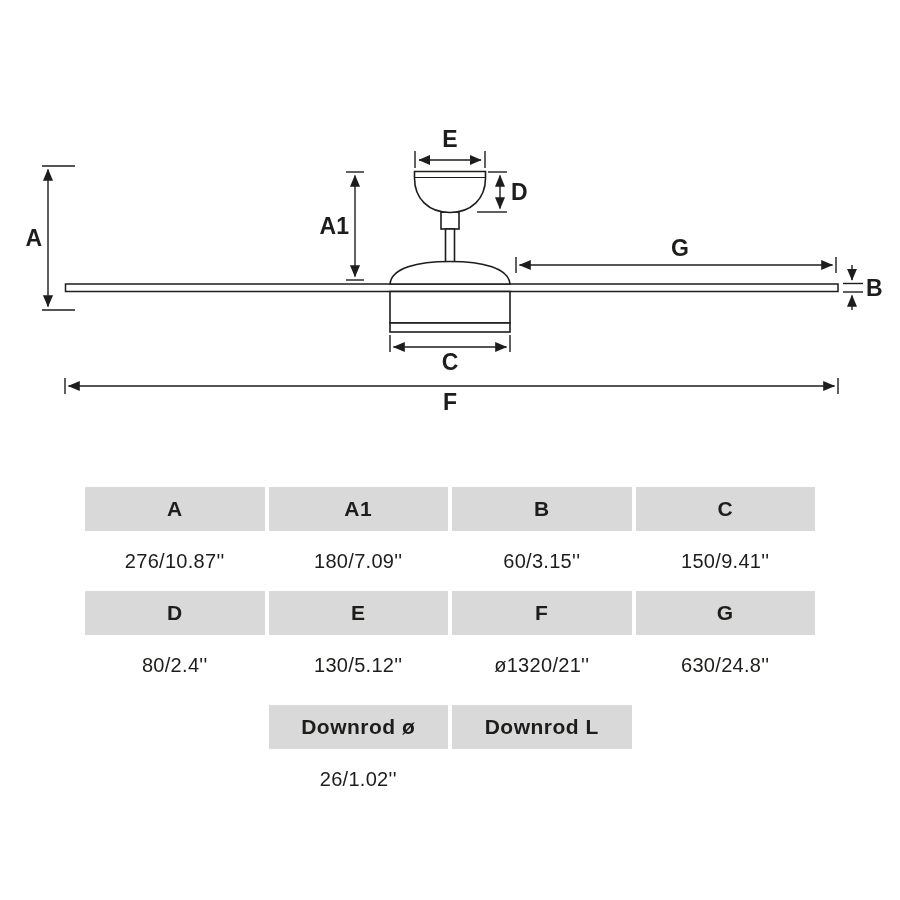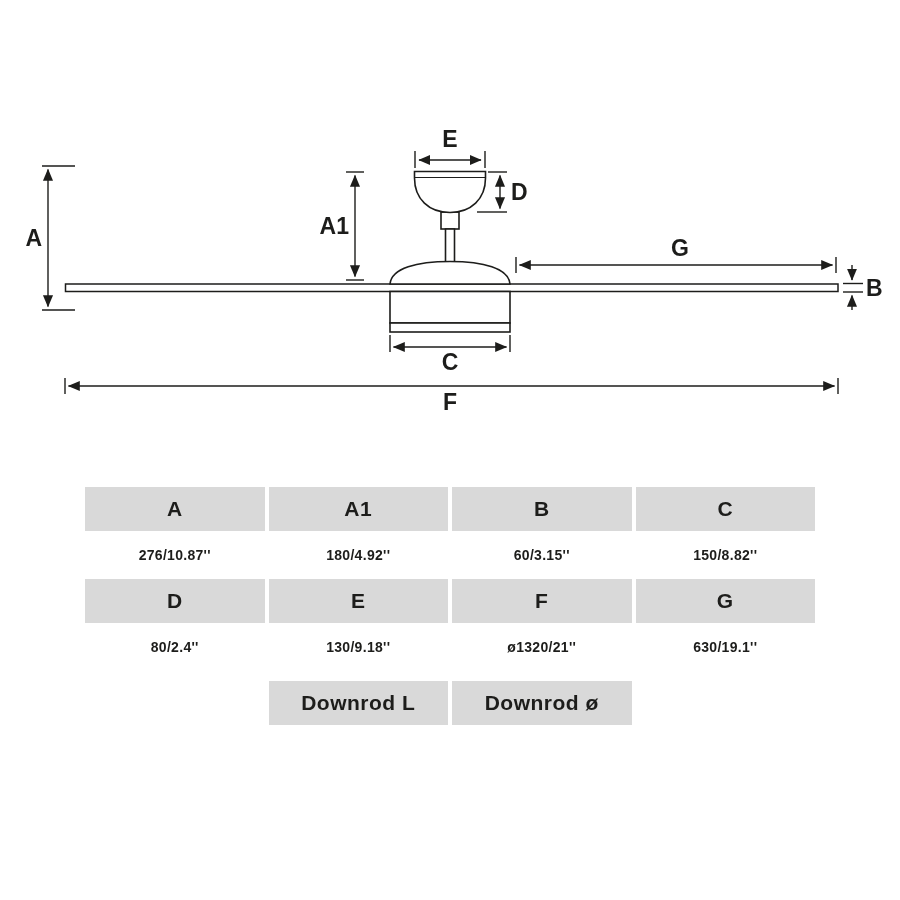--- a/index.html
+++ b/index.html
@@ -42,23 +42,23 @@
   }
   .cell.head {
     background: #d9d9d9;
     height: 44px;
     font-weight: bold;
     font-size: 21px;
     letter-spacing: 0.5px;
   }
   .cell.head.empty { background: transparent; }
   .cell.val {
-    height: 48px;
-    font-size: 14px;
-    font-weight: 700;
+    height: 60px;
+    font-size: 20px;
+    font-weight: 400;
     letter-spacing: 0.3px;
     background: transparent;
   }
 </style>
 </head>
 <body>
 
 <div class="page">
 
   <div class="diagram-wrap">
@@ -151,43 +151,44 @@
   <div class="dim-table">
 
     <div class="t-row">
       <div class="cell head">A</div>
       <div class="cell head">A1</div>
       <div class="cell head">B</div>
       <div class="cell head">C</div>
     </div>
     <div class="t-row">
       <div class="cell val">276/10.87''</div>
-      <div class="cell val">180/4.92''</div>
+      <div class="cell val">180/7.09''</div>
       <div class="cell val">60/3.15''</div>
-      <div class="cell val">150/8.82''</div>
+      <div class="cell val">150/9.41''</div>
     </div>
 
     <div class="t-row">
       <div class="cell head">D</div>
       <div class="cell head">E</div>
       <div class="cell head">F</div>
       <div class="cell head">G</div>
     </div>
     <div class="t-row">
       <div class="cell val">80/2.4''</div>
-      <div class="cell val">130/9.18''</div>
+      <div class="cell val">130/5.12''</div>
       <div class="cell val">ø1320/21''</div>
-      <div class="cell val">630/19.1''</div>
+      <div class="cell val">630/24.8''</div>
     </div>
 
     <div class="t-row gap-above">
       <div class="cell head empty"></div>
+      <div class="cell head">Downrod ø</div>
       <div class="cell head">Downrod L</div>
-      <div class="cell head">Downrod ø</div>
       <div class="cell head empty"></div>
     </div>
     <div class="t-row">
       <div class="cell val"></div>
+      <div class="cell val">26/1.02''</div>
       <div class="cell val"></div>
     </div>
 
   </div>
 </div>
 
 </body></html>

